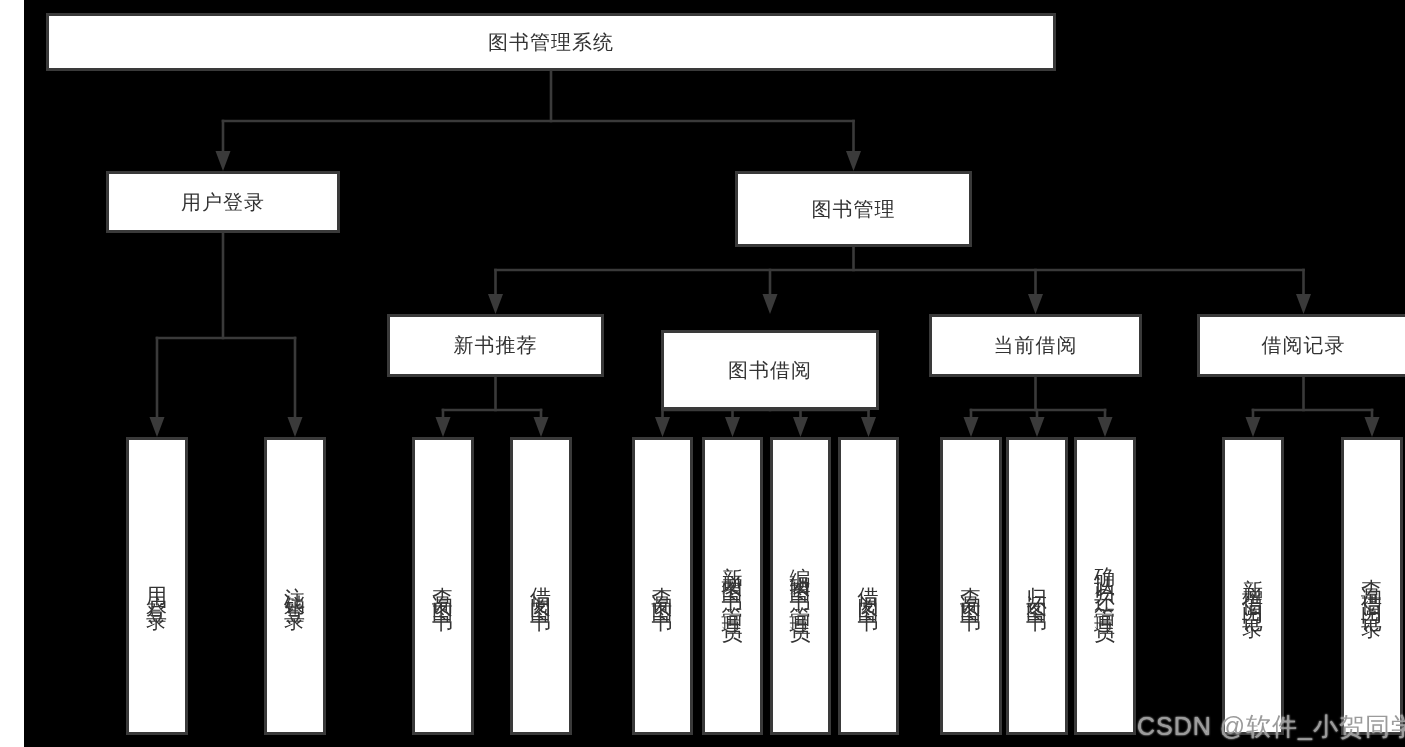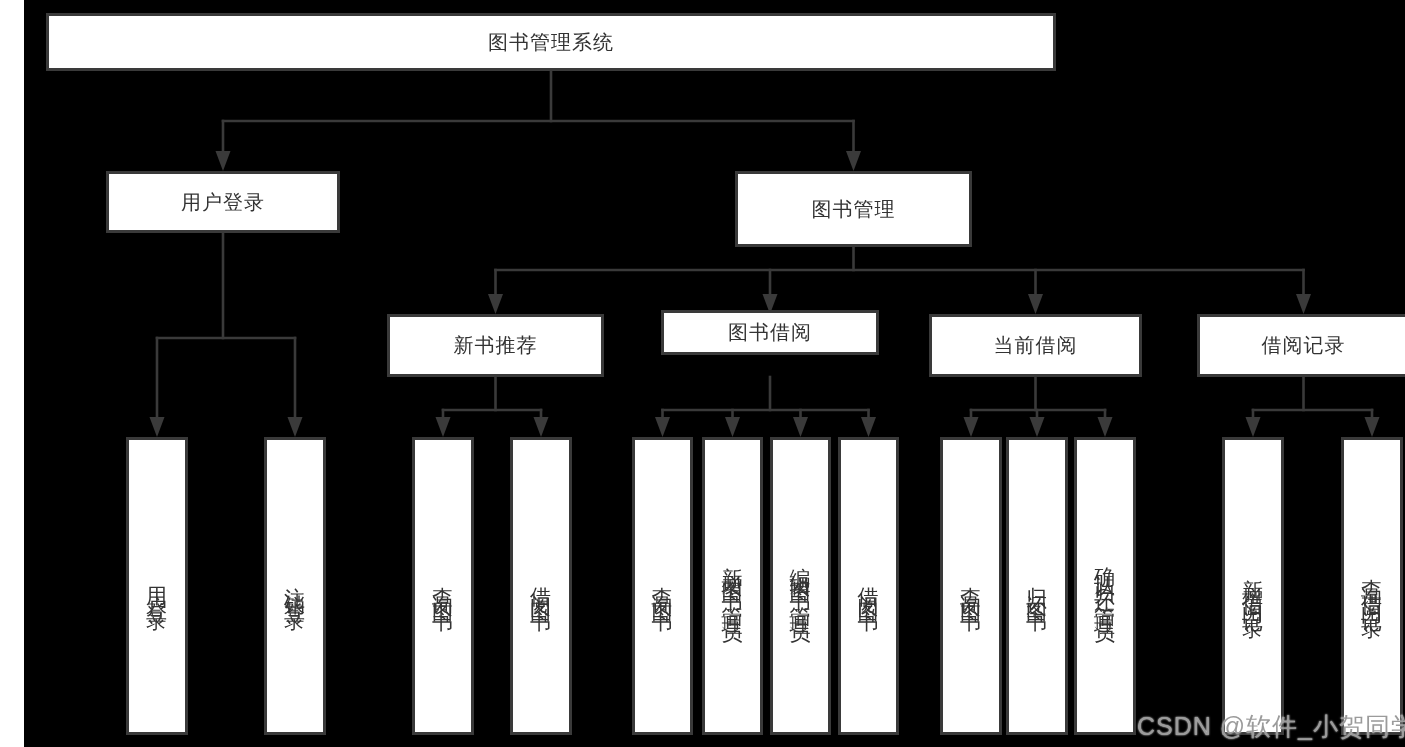--- a/index.html
+++ b/index.html
@@ -121,21 +121,21 @@
       </div>
       <div class="node" style="left: 82px; top: 171px; width: 234px; height: 62px;">
         <span>用户登录</span>
       </div>
       <div class="node" style="left: 711px; top: 171px; width: 237px; height: 76px;">
         <span>图书管理</span>
       </div>
       <div class="node" style="left: 363px; top: 314px; width: 217px; height: 63px;">
         <span>新书推荐</span>
       </div>
-      <div class="node" style="left: 637px; top: 310px; width: 218px; height: 45px;">
+      <div class="node" style="left: 637px; top: 330px; width: 218px; height: 80px;">
         <span>图书借阅</span>
       </div>
       <div class="node" style="left: 905px; top: 314px; width: 213px; height: 63px; text-align: center;">
         <span>当前借阅</span>
       </div>
       <div class="node" style="left: 1173px; top: 314px; width: 213px; height: 63px;">
         <span>借阅记录</span>
       </div>
       <div class="node vertical" style="left: 102px; top: 437px; width: 62px; height: 298px;">
         <span>用户登录</span>

